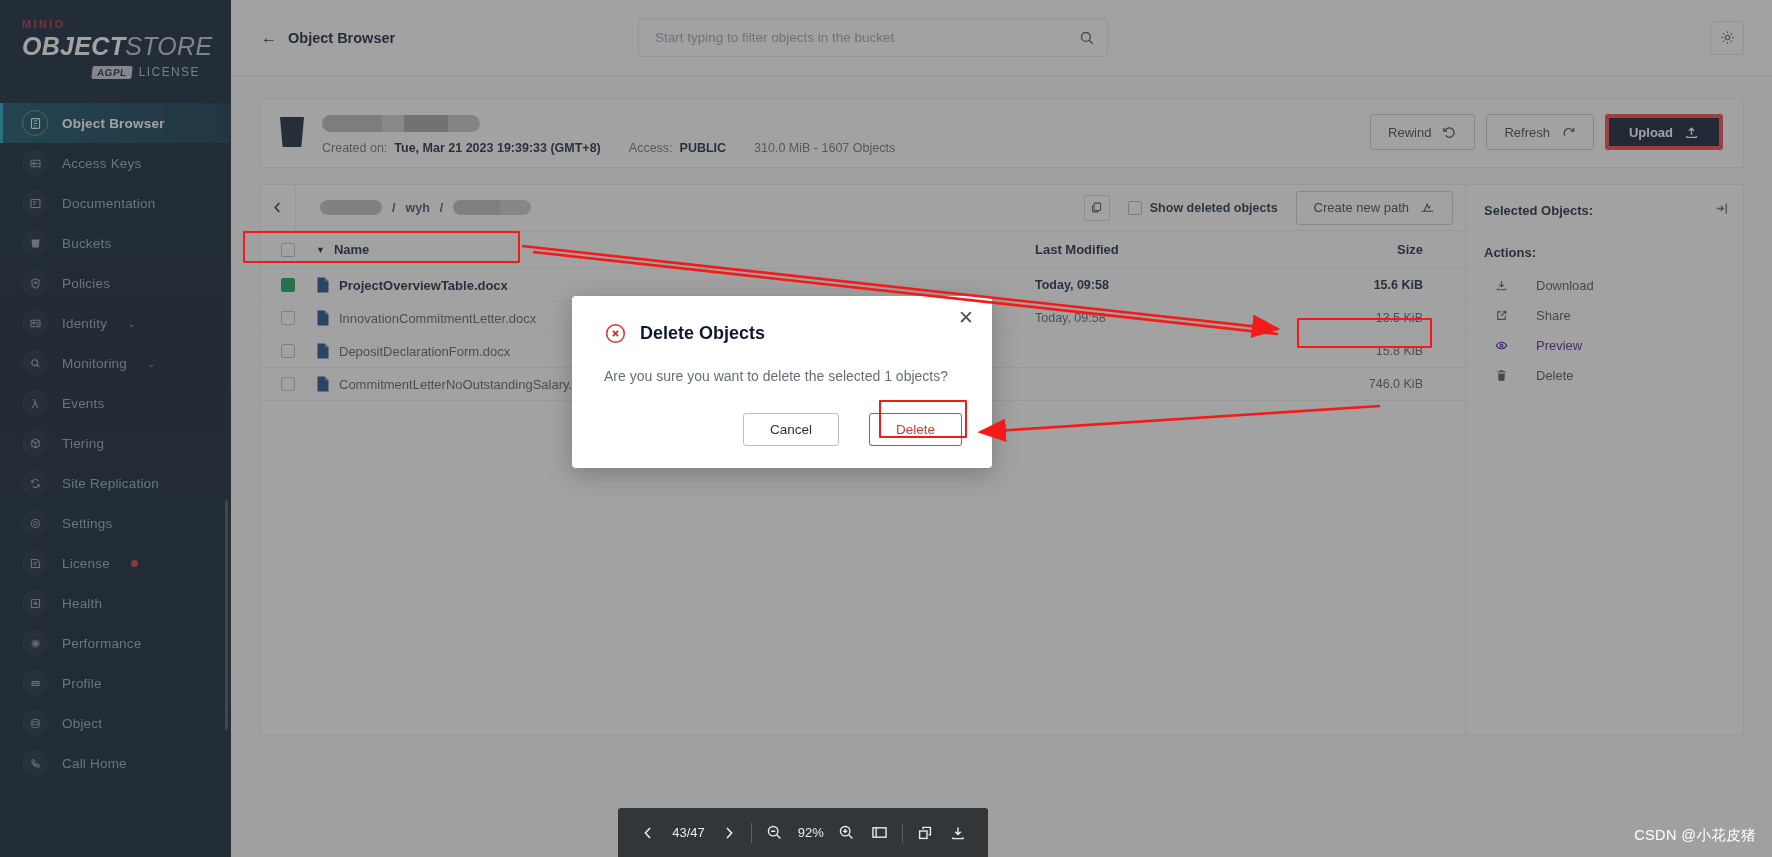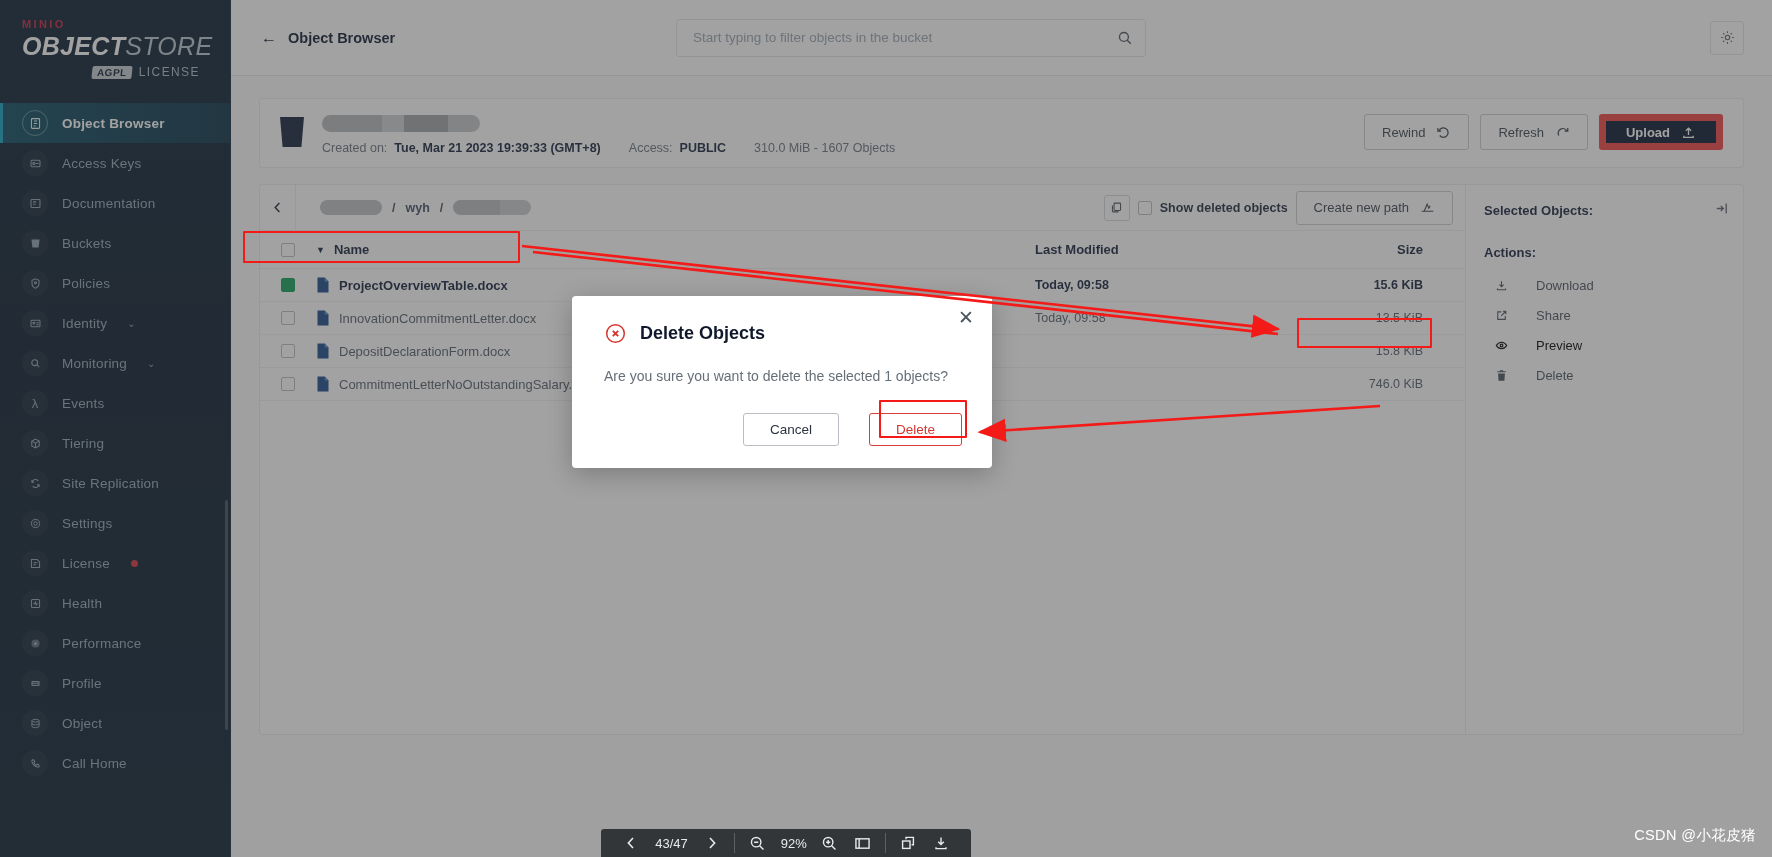--- a/index.html
+++ b/index.html
@@ -78,21 +78,21 @@
     background: #ffffff; border-bottom: 1px solid #e6e8ea;
     display: flex; align-items: center;
   }
   .back-wrap {
     display: flex; align-items: center; gap: 11px;
     margin-left: 30px; cursor: pointer;
   }
   .back-arrow { font-size: 16px; color: #0d1b33; line-height: 1; }
   .back-title { font-size: 14.5px; font-weight: bold; color: #0d1b33; }
   .search-wrap {
-    position: absolute; left: 445px; width: 470px;
+    position: absolute; left: 407px; width: 470px;
     height: 38px; background: #fff; border: 1px solid #e3e6e9;
     border-radius: 3px; display: flex; align-items: center;
     padding: 0 12px 0 16px;
   }
   .search-input {
     flex: 1; border: none; outline: none; font-size: 13.5px;
     color: #4a5568; font-family: "Liberation Sans", sans-serif;
     background: transparent;
   }
   .search-input::placeholder { color: #9aa5b1; }
@@ -134,21 +134,21 @@
   }
   .btn {
     height: 36px; border-radius: 3px; font-size: 13px; cursor: pointer;
     display: inline-flex; align-items: center; justify-content: flex-start;
     gap: 11px; padding: 0 17px; font-family: "Liberation Sans", sans-serif;
   }
   .btn-outline {
     background: #fff; border: 1px solid #c9cdd2; color: #3d4650;
   }
   .btn-primary {
-    background: #07182e; border: 7px solid #ef4444; color: #ffffff;
+    background: #07182e; border: 4px solid #ef4444; color: #ffffff;
     font-weight: 600; padding: 0 20px;
   }
 
   
   .panel {
     margin-top: 16px; background: #fff; border: 1px solid #e9ebed;
     border-radius: 3px; position: relative;
     height: 551px; display: flex;
   }
   .panel-left { flex: 1; min-width: 0; display: flex; flex-direction: column; }
@@ -165,21 +165,21 @@
     flex: 1; display: flex; align-items: center; gap: 10px; padding-left: 24px;
   }
   .crumb-redacted {
     width: 62px; height: 15px; border-radius: 8px; background: #bcc0c4;
   }
   .crumb-redacted.w2 {
     width: 78px;
     background: linear-gradient(90deg,#b8bcc0 0%,#b8bcc0 60%,#c9cccf 60%);
   }
   .crumb-txt { font-size: 12.5px; color: #44506b; font-weight: bold; }
-  .path-tools { display: flex; align-items: center; gap: 8px; }
+  .path-tools { display: flex; align-items: center; gap: 18px; }
   .icon-box {
     width: 26px; height: 26px; border: 1px solid #d4d8dc; border-radius: 3px;
     display: flex; align-items: center; justify-content: center;
     cursor: pointer; color: #4a525c;
   }
   .chk {
     width: 14px; height: 14px; border: 1.5px solid #b8bdc3; border-radius: 2px;
     background: #fff; cursor: pointer; flex: 0 0 14px;
   }
   .chk.checked { background: #14a05a; border-color: #14a05a; }
@@ -222,21 +222,21 @@
   .collapse-ico { color: #5b636d; cursor: pointer; font-size: 14px; }
   .actions-title {
     margin: 26px 0 0 18px; font-size: 13px; font-weight: bold; color: #16233c;
   }
   .act-list { margin-top: 10px; padding: 0 14px; }
   .act {
     height: 30px; display: flex; align-items: center; gap: 28px;
     padding-left: 14px; font-size: 13px; color: #4b5560; cursor: pointer;
     border-radius: 2px;
   }
-  .act.disabled { color: #000000; cursor: default; }
+  .act.disabled { color: #4c1d95; cursor: default; }
   .act-ico {
     width: 14px; display: flex; align-items: center; justify-content: center;
   }
 
   
   .overlay {
     position: absolute; inset: 0; background: rgba(60,60,60,0.48); z-index: 40;
   }
   .dialog {
     position: absolute; left: 572px; top: 296px; width: 420px; height: 172px;
@@ -264,21 +264,21 @@
   .dlg-delete { background: #fff; border: 1px solid #dd3c3c; color: #d9352f; }
 
   
   .anno { position: absolute; inset: 0; z-index: 60; pointer-events: none; }
   .hl-box {
     position: absolute; border: 2px solid #f41a17; border-radius: 1px;
   }
 
   
   .pdfbar {
-    position: absolute; left: 601px; bottom: 0; width: 370px; height: 28px;
+    position: absolute; left: 618px; bottom: 0; width: 370px; height: 49px;
     background: #323639; border-radius: 3px 3px 0 0; z-index: 70;
     display: flex; align-items: center; color: #e8eaed; padding: 0 14px;
   }
   .pdf-ico {
     width: 34px; height: 34px; display: flex; align-items: center;
     justify-content: center; cursor: pointer; border-radius: 3px;
   }
   .pdf-page { font-size: 13px; padding: 0 5px; min-width: 48px; text-align: center; }
   .pdf-zoom { font-size: 13px; min-width: 40px; text-align: center; }
   .pdf-div { width: 1px; height: 20px; background: #5c6064; margin: 0 6px; }

